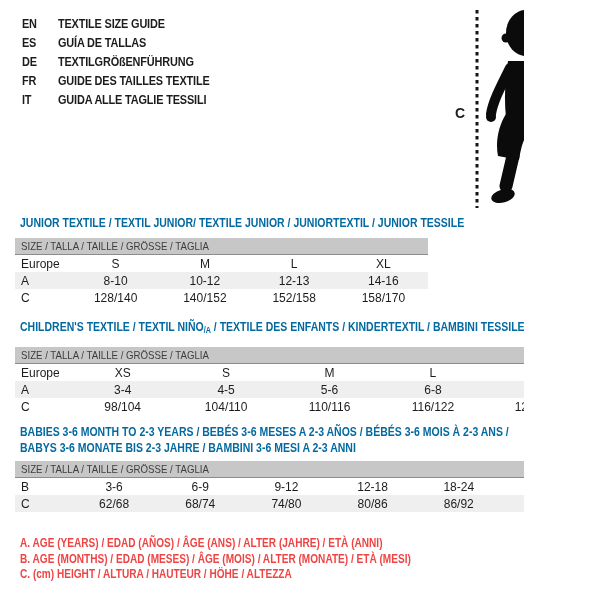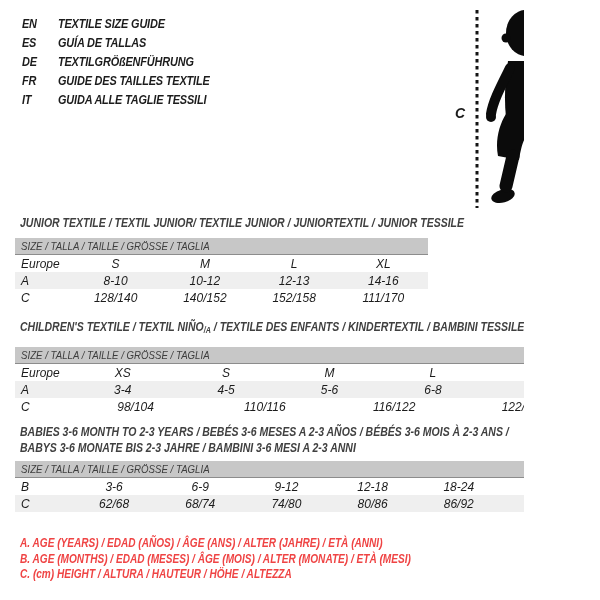--- a/index.html
+++ b/index.html
@@ -1,35 +1,35 @@
 <!DOCTYPE html>
 <html><head>
 <meta charset="utf-8">
 <style>
   html,body { margin:0; padding:0; }
   body { font-family:"Liberation Sans", sans-serif; }
   #page {
     position:relative; width:524px; height:600px; background:#ffffff;
-    overflow:hidden; color:#1c1c1c;font-style:italic;
+    overflow:hidden; color:#1c1c1c;
   }
   .abs { position:absolute; }
   .cond { display:inline-block; transform:scaleX(0.84); transform-origin:0 50%; white-space:nowrap; }
 
   
   #langs { left:22px; top:14px; }
   .lang-row { display:flex; height:19px; align-items:center; font-weight:bold; font-size:13px; letter-spacing:-0.2px; }
   .lang-code { width:36px; flex:0 0 36px; }
 
   
   #height-line { left:473px; top:8px; }
   #figure-label { left:455px; top:105px; font-weight:bold; font-size:14px; }
   #baby { left:484px; top:6px; }
 
   
-  .sec-title { font-weight:bold; font-size:12.5px; color:#404040; }
+  .sec-title { font-weight:bold; font-size:12.5px; color:#0369a1; }
   #sec1-title { left:20px; top:216px; }
   #sec2-title { left:20px; top:320px; }
   #sec3-title { left:20px; top:425px; line-height:15.5px; }
   .subsize { font-size:8.5px; vertical-align:-2px; }
 
   
   .tbl { box-sizing:border-box; }
   #table1 { left:15px; top:238px; width:413px; }
   #table2 { left:15px; top:347px; width:573px; }
   #table3 { left:15px; top:461px; width:573px; }
@@ -119,21 +119,21 @@
       <span class="vcell">8-10</span>
       <span class="vcell">10-12</span>
       <span class="vcell">12-13</span>
       <span class="vcell">14-16</span>
     </div>
     <div class="trow">
       <span class="lblcell">C</span>
       <span class="vcell">128/140</span>
       <span class="vcell">140/152</span>
       <span class="vcell">152/158</span>
-      <span class="vcell">111/170</span>
+      <span class="vcell">158/170</span>
     </div>
   </div>
 
   <div id="sec2-title" class="abs sec-title">
     <span class="cond"><span>CHILDREN'S TEXTILE / TEXTIL NIÑO</span><span class="subsize">/A</span><span> / TEXTILE DES ENFANTS / KINDERTEXTIL / BAMBINI TESSILE</span></span>
   </div>
   <div id="table2" class="abs tbl">
     <div class="sizebar">
       <span class="cond">SIZE / TALLA / TAILLE / GRÖSSE / TAGLIA</span>
     </div>
@@ -149,20 +149,21 @@
       <span class="lblcell">A</span>
       <span class="vcell">3-4</span>
       <span class="vcell">4-5</span>
       <span class="vcell">5-6</span>
       <span class="vcell">6-8</span>
       <span class="vcell">7-8</span>
     </div>
     <div class="trow">
       <span class="lblcell">C</span>
       <span class="vcell">98/104</span>
+      <span class="vcell">104/110</span>
       <span class="vcell">110/116</span>
       <span class="vcell">116/122</span>
       <span class="vcell">122/128</span>
     </div>
   </div>
 
   <div id="sec3-title" class="abs sec-title">
     <div><span class="cond">BABIES 3-6 MONTH TO 2-3 YEARS / BEBÉS 3-6 MESES A 2-3 AÑOS / BÉBÉS 3-6 MOIS À 2-3 ANS /</span></div>
     <div><span class="cond">BABYS 3-6 MONATE BIS 2-3 JAHRE / BAMBINI 3-6 MESI A 2-3 ANNI</span></div>
   </div>

